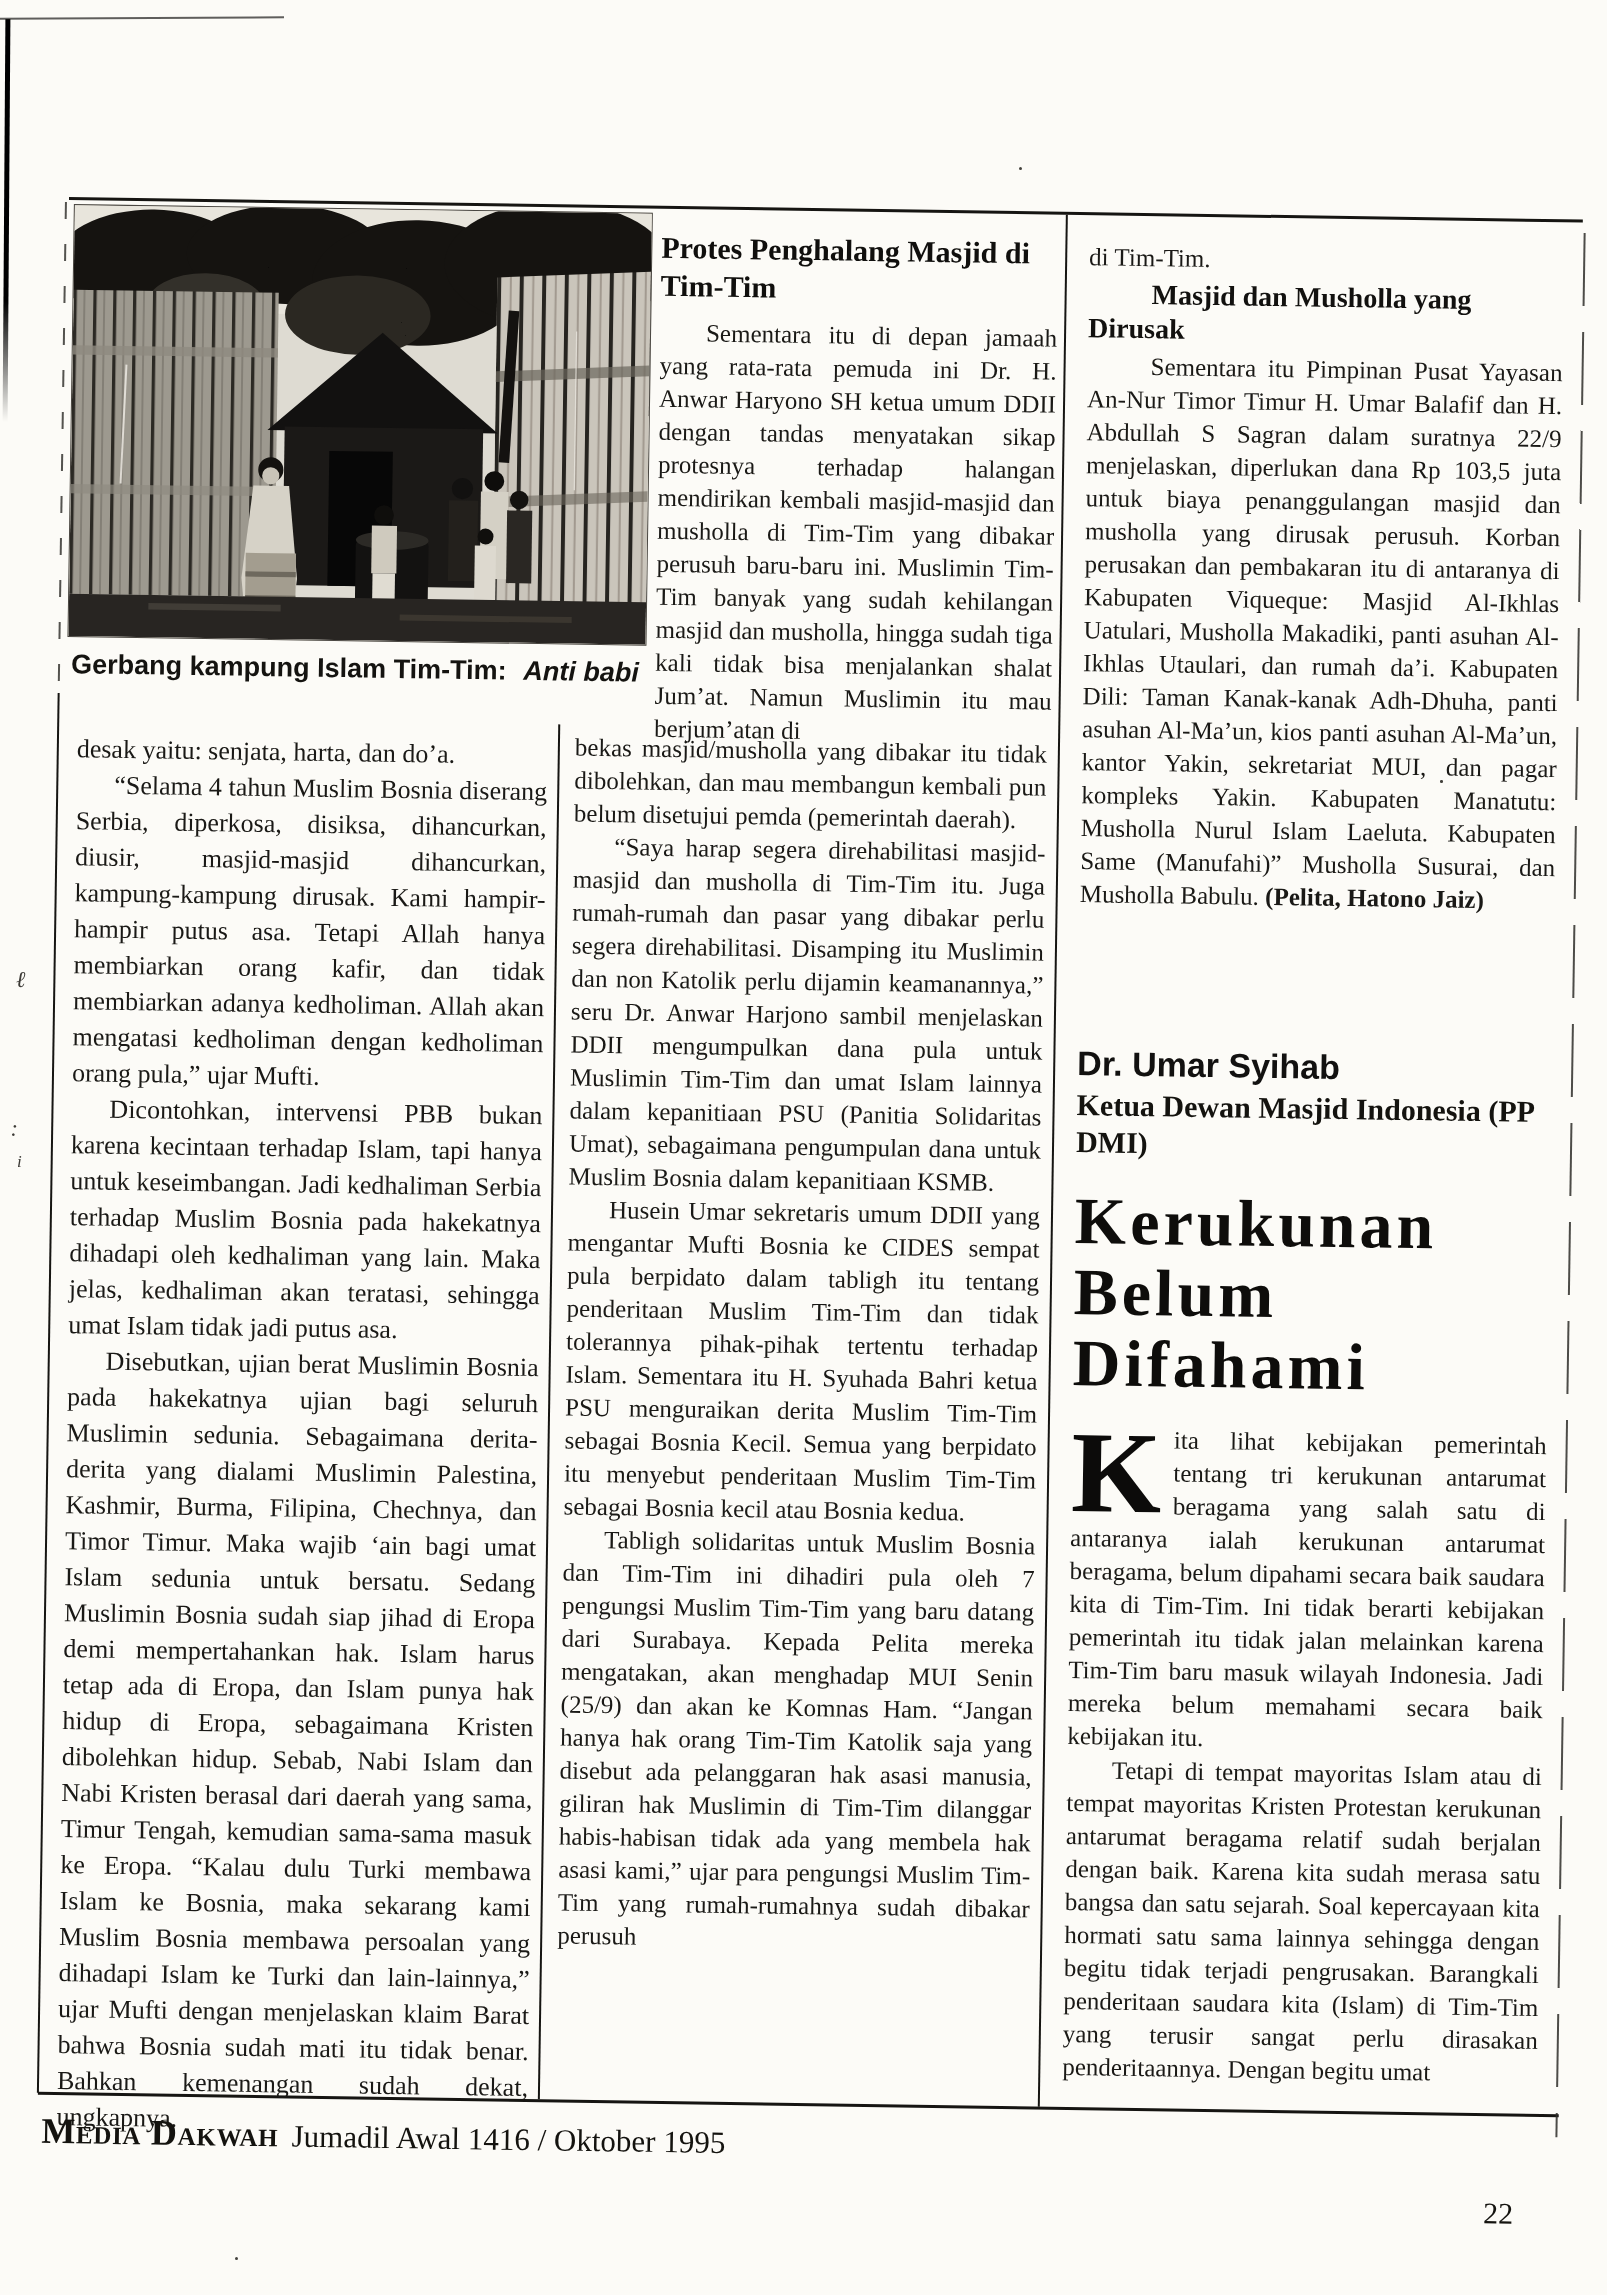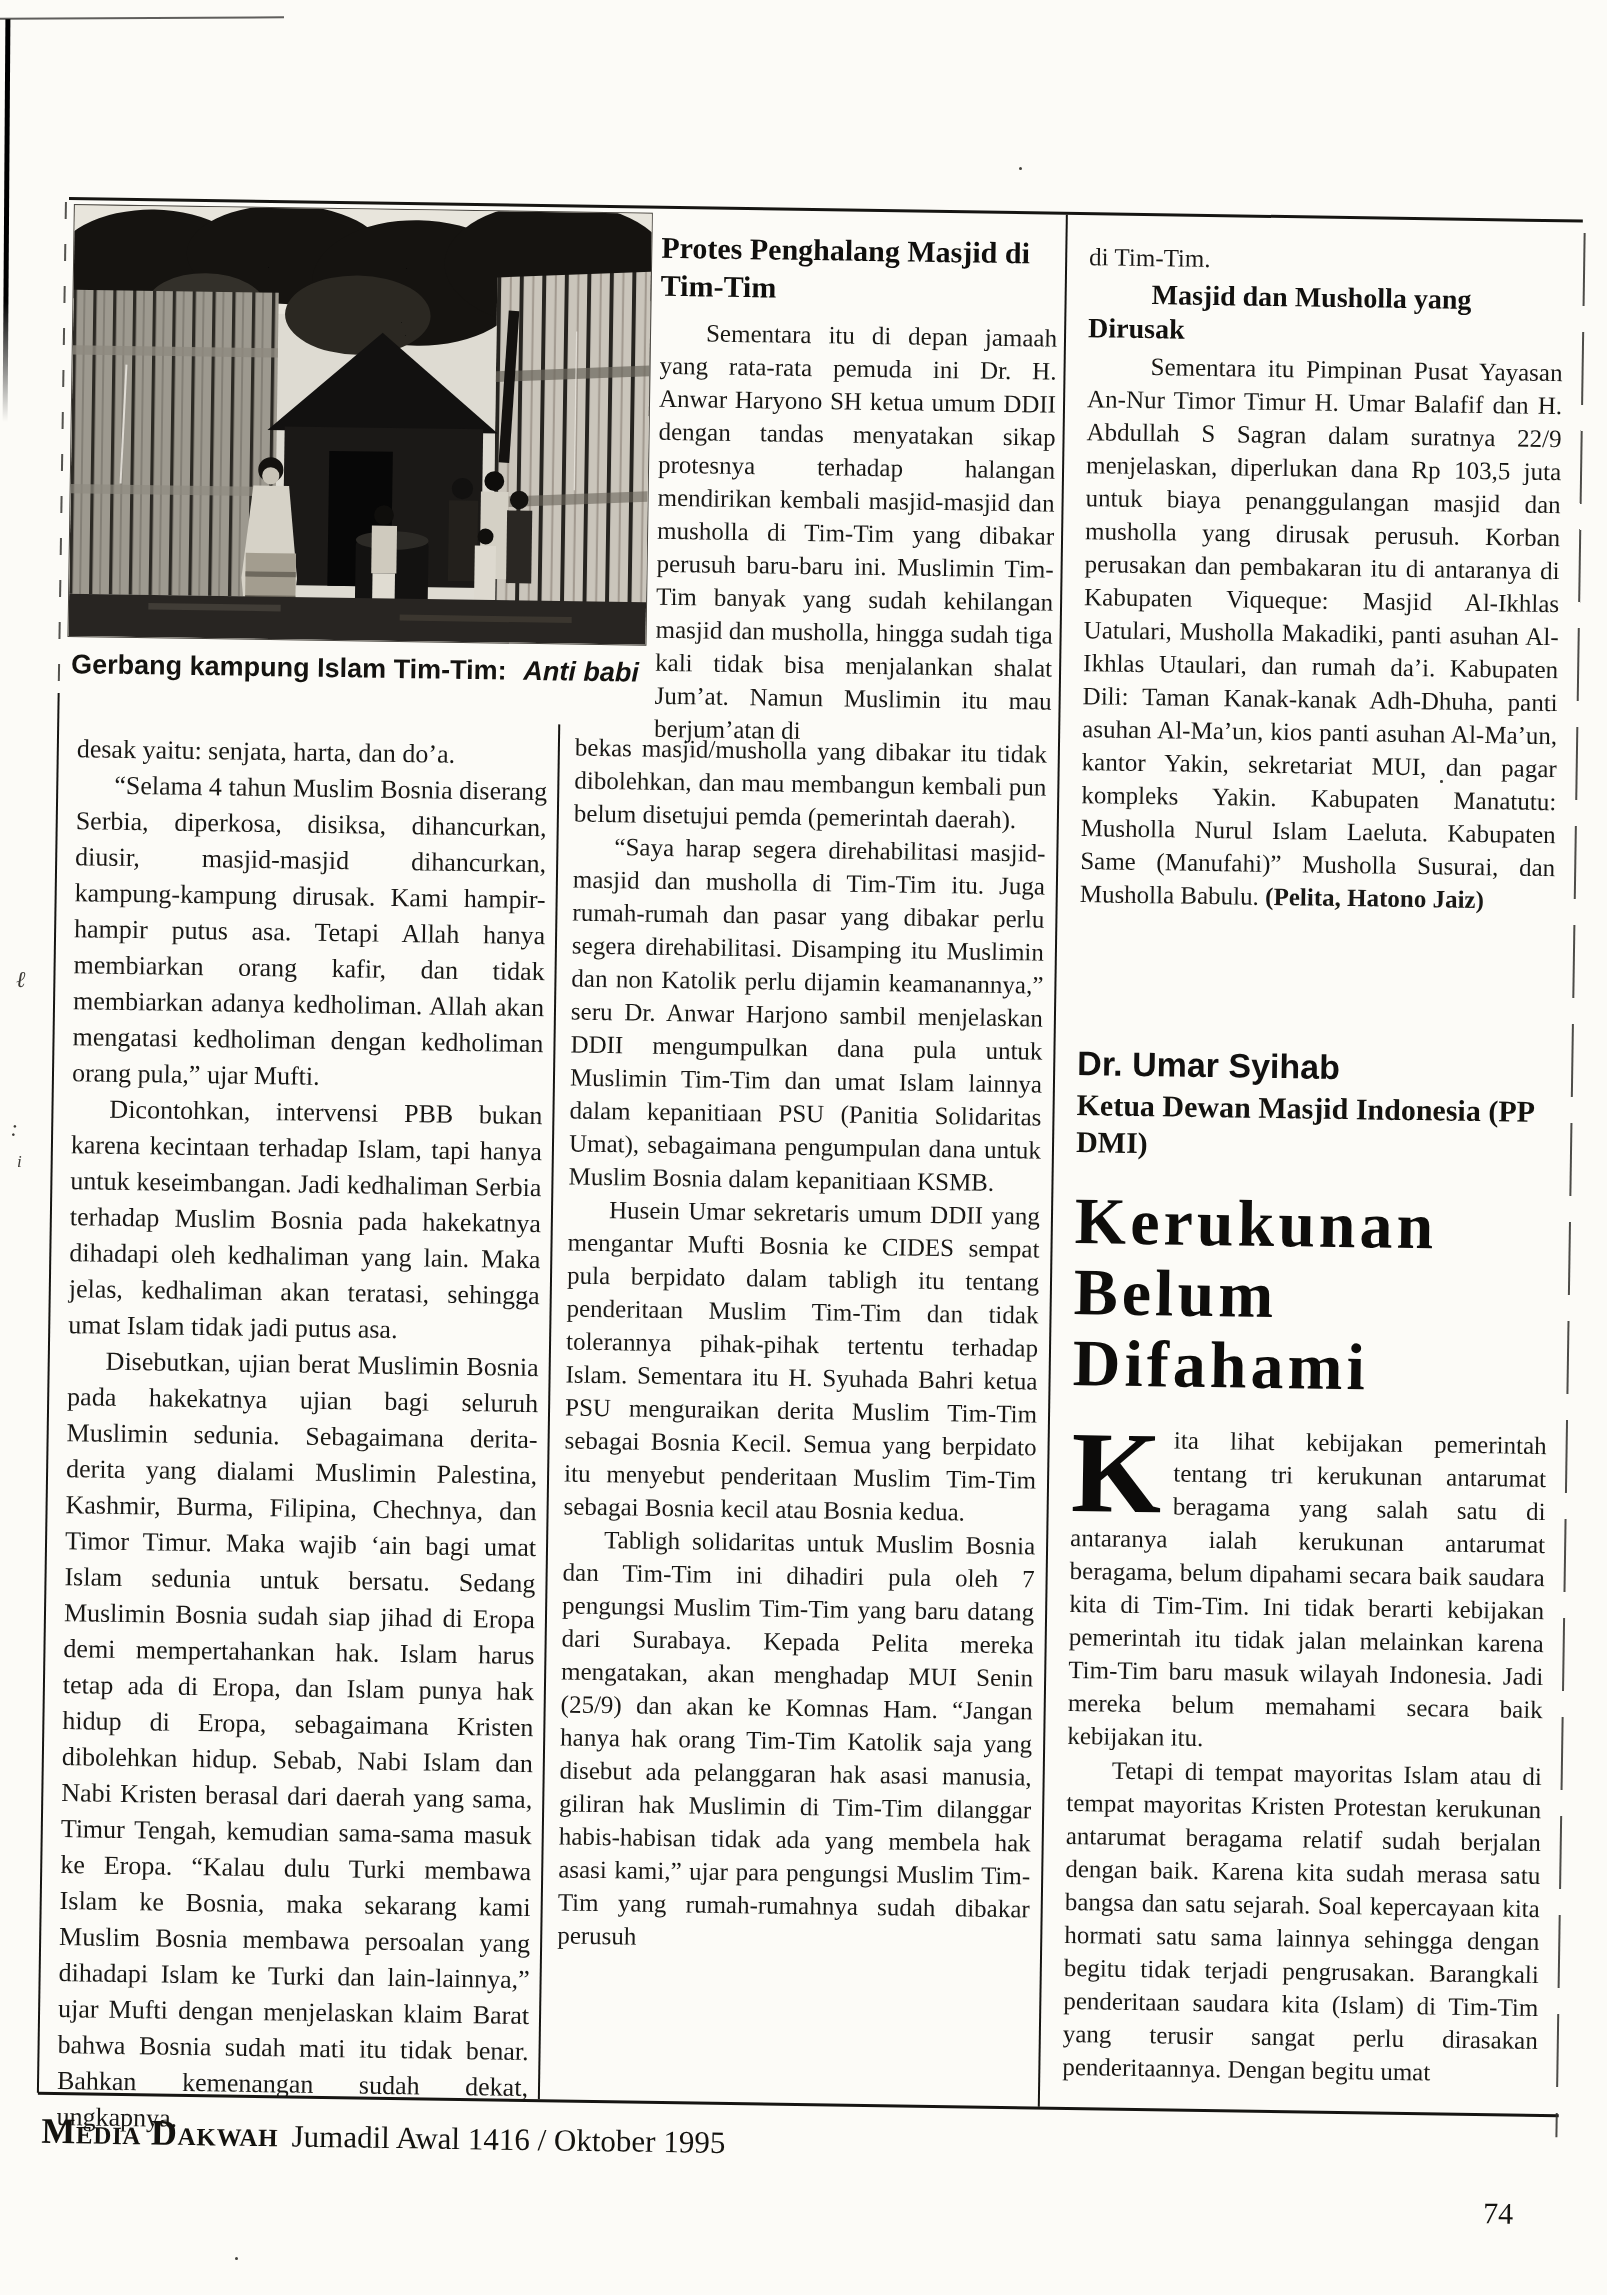--- a/index.html
+++ b/index.html
@@ -230,17 +230,17 @@
 
     <div class="col art2-body">
       <p><span class="dropcap">K</span><span>ita lihat kebijakan pemerintah tentang tri kerukunan antarumat beragama yang salah satu di antaranya ialah kerukunan antarumat beragama, belum dipahami secara baik saudara kita di Tim-Tim. Ini tidak berarti kebijakan pemerintah itu tidak jalan melainkan karena Tim-Tim baru masuk wilayah Indonesia. Jadi mereka belum memahami secara baik kebijakan itu.</span></p>
       <p>Tetapi di tempat mayoritas Islam atau di tempat mayoritas Kristen Protestan kerukunan antarumat beragama relatif sudah berjalan dengan baik. Karena kita sudah merasa satu bangsa dan satu sejarah. Soal kepercayaan kita hormati satu sama lainnya sehingga dengan begitu tidak terjadi pengrusakan. Barangkali penderitaan saudara kita (Islam) di Tim-Tim yang terusir sangat perlu dirasakan penderitaannya. Dengan begitu umat</p>
     </div>
 
     <div class="footer">
       <span class="footer-brand">Media Dakwah</span>
       <span class="footer-issue">Jumadil Awal 1416 / Oktober 1995</span>
     </div>
-    <div class="page-number">74</div>
+    <div class="page-number">22</div>
 
   </div>
 </div>
 
 
 </body></html>

